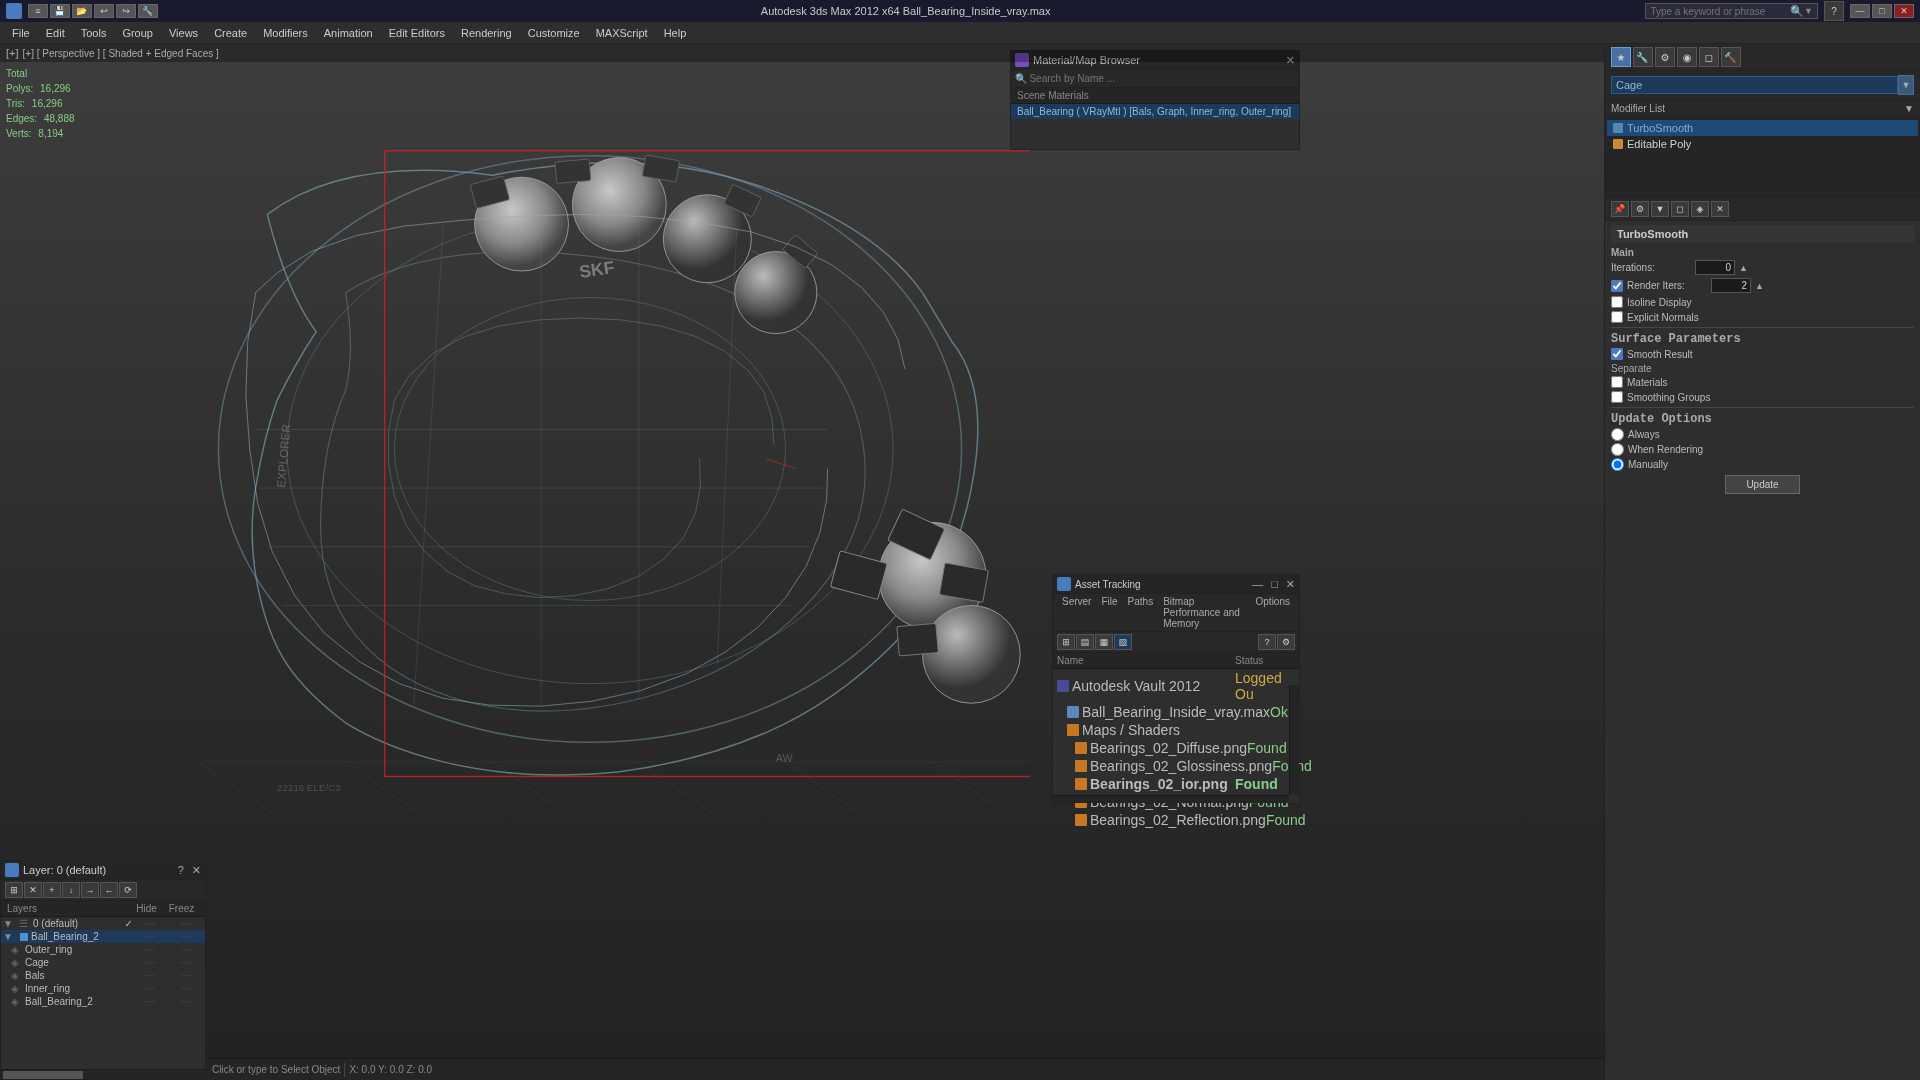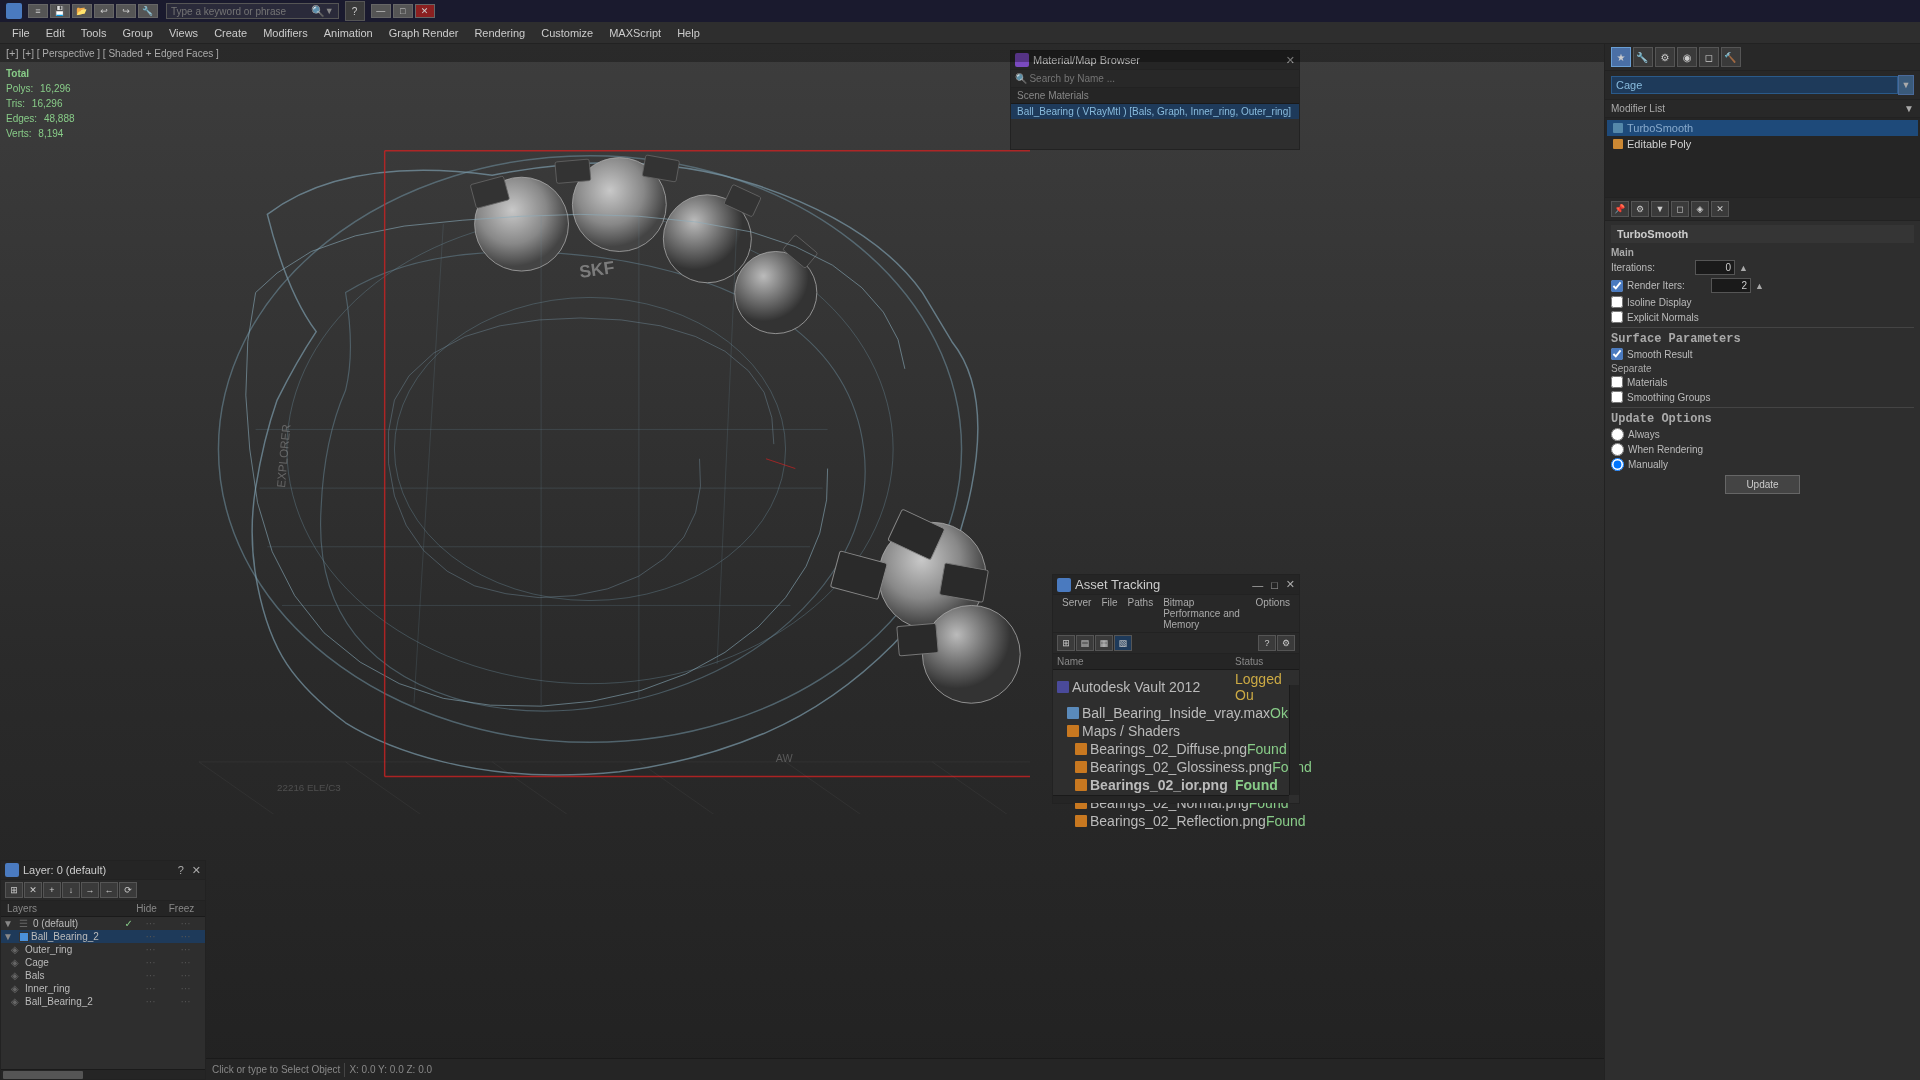--- a/index.html
+++ b/index.html
@@ -550,20 +550,21 @@
 <div id="titlebar">
   <div class="app-icon"></div>
   <div style="display:flex;gap:2px;margin-right:8px;">
     <div class="win-btn">≡</div>
     <div class="win-btn">💾</div>
     <div class="win-btn">📂</div>
     <div class="win-btn">↩</div>
     <div class="win-btn">↪</div>
     <div class="win-btn">🔧</div>
   </div>
+  <div class="title-text">Autodesk 3ds Max 2012 x64    Ball_Bearing_Inside_vray.max</div>
   <div class="search-box">
     <input type="text" placeholder="Type a keyword or phrase" style="">
     <span>🔍</span>
     <span style="font-size:9px;color:#888;">▼</span>
   </div>
   <div class="toolbar-icon-group" style="margin-right:6px;">
     <div class="toolbar-icon">?</div>
   </div>
   <div class="win-controls">
     <div class="win-btn">—</div>
@@ -574,37 +575,37 @@
 
 <div id="menubar">
   <div class="menu-item">File</div>
   <div class="menu-item">Edit</div>
   <div class="menu-item">Tools</div>
   <div class="menu-item">Group</div>
   <div class="menu-item">Views</div>
   <div class="menu-item">Create</div>
   <div class="menu-item">Modifiers</div>
   <div class="menu-item">Animation</div>
-  <div class="menu-item">Graph Render</div>
+  <div class="menu-item">Edit Editors</div>
   <div class="menu-item">Rendering</div>
   <div class="menu-item">Customize</div>
   <div class="menu-item">MAXScript</div>
   <div class="menu-item">Help</div>
 </div>
 
 <div id="viewport">
   <div class="viewport-bg"></div>
 
   <div class="vp-header-bar">
     <span style="color:#aaa;cursor:pointer;">[+]</span>
     <span style="color:#aaa;font-size:10px;">[+] [ Perspective ] [ Shaded + Edged Faces ]</span>
   </div>
 
   <div style="position:absolute;top:22px;left:6px;z-index:5;font-size:10px;line-height:1.5;color:#88cc88;">
-    <div style="color:#88cc88;font-weight:bold;">Total</div>
+    <div style="color:#88cc88;">Total</div>
     <div>
       <span>Polys:</span>
       <span style="margin-left:4px;">16,296</span>
     </div>
     <div>
       <span>Tris:</span>
       <span style="margin-left:4px;">16,296</span>
     </div>
     <div>
       <span>Edges:</span>
@@ -837,21 +838,21 @@
     <span class="mat-search-icon">🔍</span>
     <input type="text" class="mat-search-input" placeholder="Search by Name ..." style="">
   </div>
   <div class="mat-section-header">Scene Materials</div>
   <div class="mat-item selected">Ball_Bearing ( VRayMtl ) [Bals, Graph, Inner_ring, Outer_ring]</div>
 </div>
 
 <div id="asset-panel">
   <div class="asset-titlebar">
     <div class="asset-title-icon"></div>
-    <span style="flex:1;font-size:13px;color:#ccc;">Asset Tracking</span>
+    <span style="flex:1;font-size:10px;color:#ccc;">Asset Tracking</span>
     <span style="cursor:pointer;color:#aaa;font-size:11px;margin-right:4px;">—</span>
     <span style="cursor:pointer;color:#aaa;font-size:11px;margin-right:4px;">□</span>
     <span style="cursor:pointer;color:#aaa;font-size:11px;">✕</span>
   </div>
 
   <div class="asset-menubar">
     <span class="asset-menu-item">Server</span>
     <span class="asset-menu-item">File</span>
     <span class="asset-menu-item">Paths</span>
     <span class="asset-menu-item">Bitmap Performance and Memory</span>

